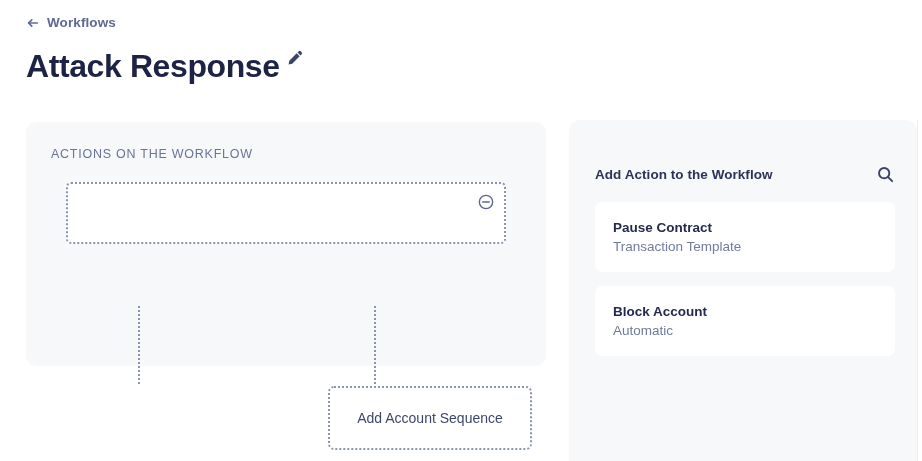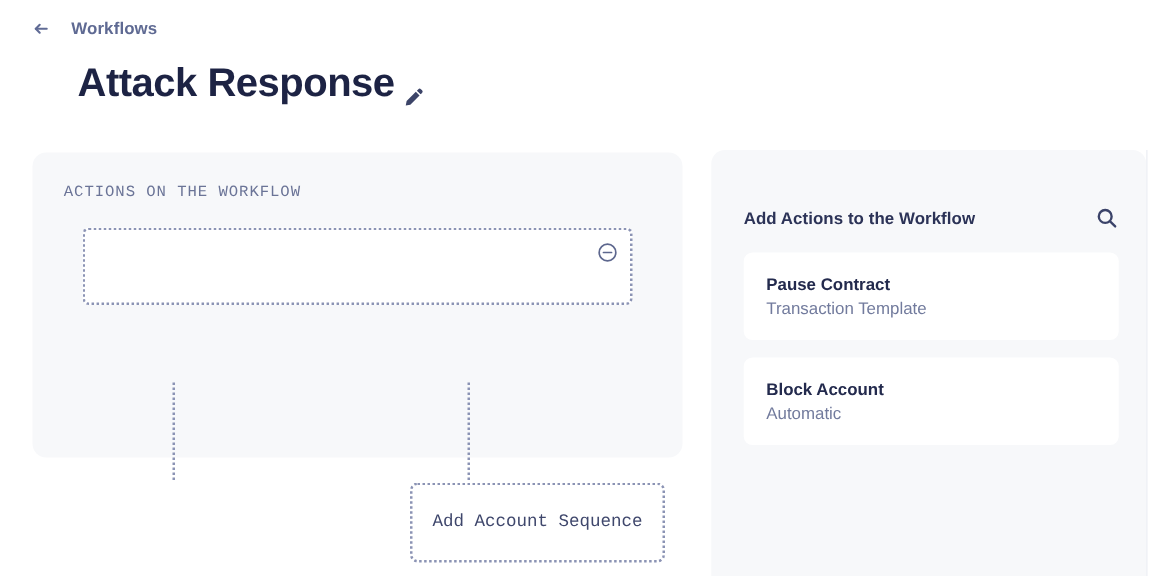--- a/index.html
+++ b/index.html
@@ -20,21 +20,21 @@
     background: #ffffff;
   }
 
   
   .breadcrumb {
     position: absolute;
     left: 26px;
     top: 15px;
     display: flex;
     align-items: center;
-    gap: 17px;
+    gap: 7px;
     cursor: pointer;
   }
   .breadcrumb-arrow {
     display: block;
     width: 14px;
     height: 14px;
     color: #606b95;
     line-height: 0;
   }
   .breadcrumb-label {
@@ -43,23 +43,22 @@
     color: #5f6a93;
     letter-spacing: 0.1px;
     white-space: nowrap;
   }
 
   .title-row {
     position: absolute;
     left: 26px;
     top: 45px;
     display: flex;
-    align-items: flex-end;
+    align-items: flex-start;
     gap: 6px;
-    margin-left: 36px;
   }
   .page-title {
     font-size: 32px;
     font-weight: 700;
     color: #1d2344;
     letter-spacing: -0.4px;
     line-height: 42px;
     white-space: nowrap;
   }
   .edit-icon {
@@ -74,21 +73,20 @@
 
   
   .workflow-panel {
     position: absolute;
     left: 26px;
     top: 122px;
     width: 520px;
     height: 244px;
     background: #f7f8fa;
     border-radius: 11px;
-    font-family: Liberation Mono, monospace;
   }
   .panel-label {
     position: absolute;
     left: 25px;
     top: 25px;
     font-size: 12.5px;
     font-weight: 400;
     letter-spacing: 0.75px;
     color: #6b7497;
     white-space: nowrap;
@@ -261,21 +259,21 @@
 
 
     <div class="node-add node-add-parallel">
       <span class="node-add-text">Add Account Sequence</span>
     </div>
   </div>
 
   <div class="library-panel">
 
     <div class="library-header">
-      <span class="library-title">Add Actions to the Workflow</span>
+      <span class="library-title">Add Action to the Workflow</span>
       <span class="search-icon">
         <svg viewBox="0 0 20 20" width="19" height="19" fill="none" stroke="currentColor" stroke-width="2" stroke-linecap="round">
           <circle cx="8.6" cy="8.6" r="5.4"></circle>
           <path d="M12.7 12.7 17 17"></path>
         </svg>
       </span>
     </div>
 
     <div class="action-card action-card-2">
       <span class="action-card-name">Block Account</span>

